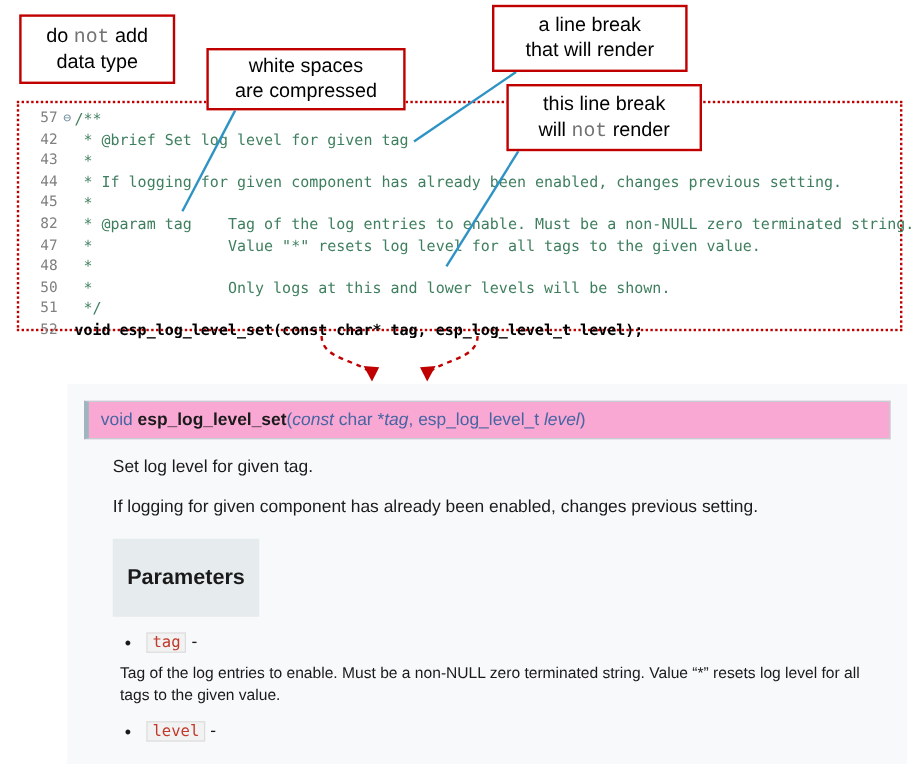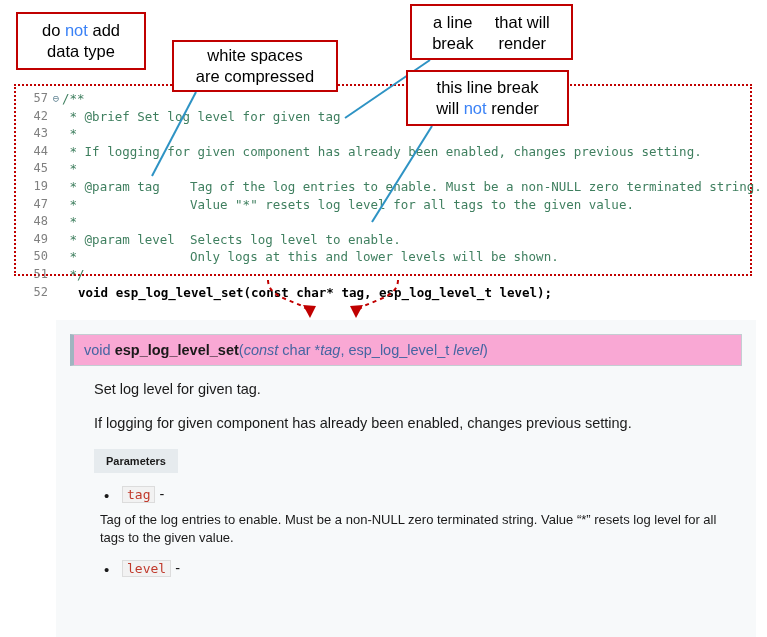--- a/index.html
+++ b/index.html
@@ -22,21 +22,22 @@
     background: #ffffff;
     color: #000000;
     font-size: 16.5px;
     line-height: 1.25;
     text-align: center;
     padding: 6px 10px;
     box-sizing: border-box;
     z-index: 5;
   }
   .callout .hl {
-    color: #3b82f6;
+    color: #737373;
+    font-family: Liberation Mono, monospace;
   }
 
   #callout-datatype {
     left: 16px;
     top: 12px;
     width: 130px;
     height: 58px;
     display: flex;
     flex-direction: column;
     justify-content: center;
@@ -49,25 +50,25 @@
     display: flex;
     flex-direction: column;
     justify-content: center;
   }
   #callout-linebreak-render {
     left: 410px;
     top: 4px;
     width: 163px;
     height: 56px;
     display: flex;
-    flex-direction: row;
+    flex-direction: column;
     justify-content: center;
   }
   #callout-linebreak-norender {
-    left: 406px;
+    left: 422px;
     top: 70px;
     width: 163px;
     height: 56px;
     display: flex;
     flex-direction: column;
     justify-content: center;
   }
 
   
   #code-panel {
@@ -165,22 +166,22 @@
   .doc-para {
     margin: 14px 14px 0 38px;
     font-size: 14.5px;
     color: #1a1a1a;
     line-height: 1.35;
   }
   #params-header {
     margin: 16px 14px 0 38px;
     display: inline-block;
     background: #e6ebee;
-    padding: 6px 12px;
-    font-size: 11px;
+    padding: 22px 12px;
+    font-size: 18px;
     font-weight: bold;
     color: #1a1a1a;
   }
   .param-item {
     margin: 12px 14px 0 66px;
     position: relative;
     font-size: 14.5px;
     color: #1a1a1a;
     line-height: 1.35;
   }
@@ -249,53 +250,48 @@
     <span class="gutter">44</span>
     <span class="fold"></span>
     <span class="code-text tok-doc"> * If logging for given component has already been enabled, changes previous setting.</span>
   </div>
   <div class="code-line">
     <span class="gutter">45</span>
     <span class="fold"></span>
     <span class="code-text tok-doc"> *</span>
   </div>
   <div class="code-line">
-    <span class="gutter">19</span>
+    <span class="gutter">82</span>
     <span class="fold"></span>
     <span class="code-text tok-doc"> * @param tag    Tag of the log entries to enable. Must be a non-NULL zero terminated string.</span>
   </div>
   <div class="code-line">
     <span class="gutter">47</span>
     <span class="fold"></span>
     <span class="code-text tok-doc"> *               Value "*" resets log level for all tags to the given value.</span>
   </div>
   <div class="code-line">
     <span class="gutter">48</span>
     <span class="fold"></span>
     <span class="code-text tok-doc"> *</span>
   </div>
   <div class="code-line">
-    <span class="gutter">49</span>
-    <span class="fold"></span>
-    <span class="code-text tok-doc"> * @param level  Selects log level to enable.</span>
-  </div>
-  <div class="code-line">
     <span class="gutter">50</span>
     <span class="fold"></span>
     <span class="code-text tok-doc"> *               Only logs at this and lower levels will be shown.</span>
   </div>
   <div class="code-line">
     <span class="gutter">51</span>
     <span class="fold"></span>
     <span class="code-text tok-doc"> */</span>
   </div>
   <div class="code-line">
     <span class="gutter">52</span>
     <span class="fold"></span>
-    <span class="code-text tok-plain" style="font-weight:bold;margin-left:16px;">void esp_log_level_set(const char* tag, esp_log_level_t level);</span>
+    <span class="code-text tok-plain" style="font-weight:bold;">void esp_log_level_set(const char* tag, esp_log_level_t level);</span>
   </div>
 </div>
 
 <svg id="connectors">
 
   <line x1="196" y1="92" x2="152" y2="176" stroke="#2e93c4" stroke-width="2"></line>
 
   <line x1="430" y1="60" x2="345" y2="118" stroke="#2e93c4" stroke-width="2"></line>
 
   <line x1="432" y1="126" x2="372" y2="222" stroke="#2e93c4" stroke-width="2"></line>

